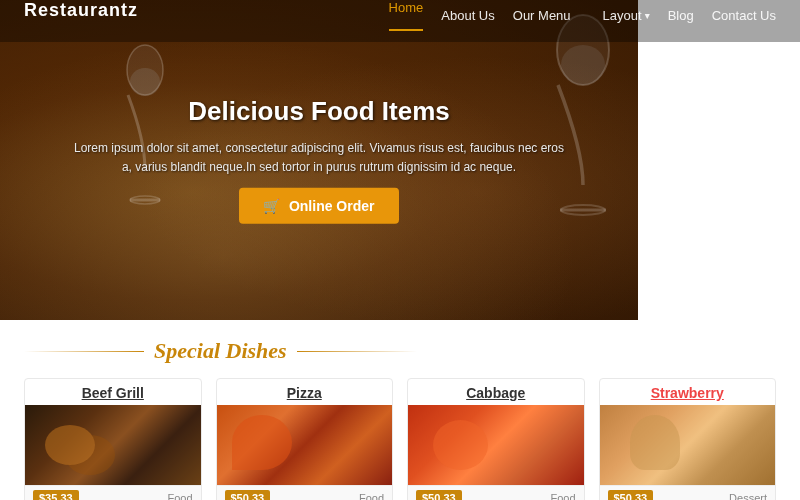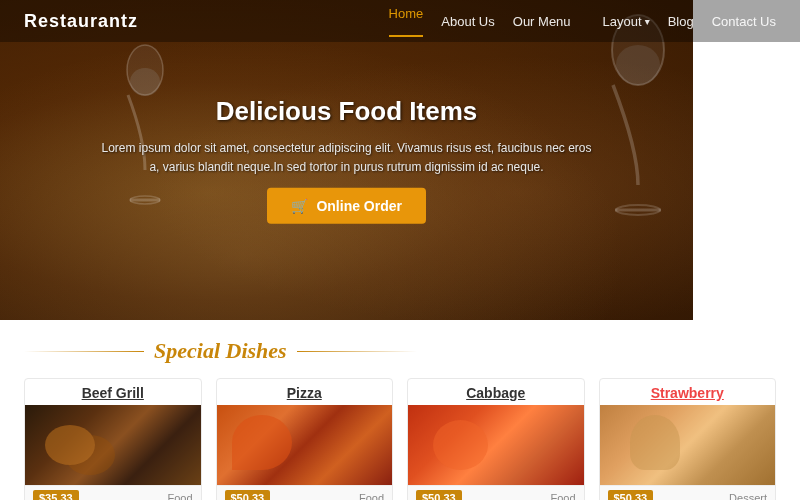--- a/index.html
+++ b/index.html
@@ -4,21 +4,21 @@
   <style>
     * { margin: 0; padding: 0; box-sizing: border-box; }
     body { font-family: Arial, sans-serif; width: 800px; height: 500px; overflow: hidden; background: #fff; }
 
     
     .navbar {
       position: absolute;
       top: 0; left: 0; right: 0;
       height: 42px;
       display: flex;
-      align-items: center;
+      align-items: flex-start;
       justify-content: space-between;
       padding: 0 24px;
       z-index: 10;
       background: rgba(0,0,0,0.35);
     }
     .navbar-brand {
       color: #fff;
       font-size: 18px;
       font-weight: bold;
       letter-spacing: 1px;
@@ -47,21 +47,21 @@
     }
     .navbar-links .has-dropdown::after {
       content: '▾';
       font-size: 10px;
       color: #fff;
     }
 
     
     .hero {
       position: relative;
-      width: 693px;
+      width: 638px;
       height: 320px;
       overflow: hidden;
     }
     .hero-bg {
       width: 100%;
       height: 100%;
       background: linear-gradient(rgba(60,30,5,0.55), rgba(40,20,5,0.65)),
         radial-gradient(ellipse at 30% 60%, #c8832a 0%, #7a3a05 40%, #3a1a00 100%);
       position: absolute;
       top: 0; left: 0;

